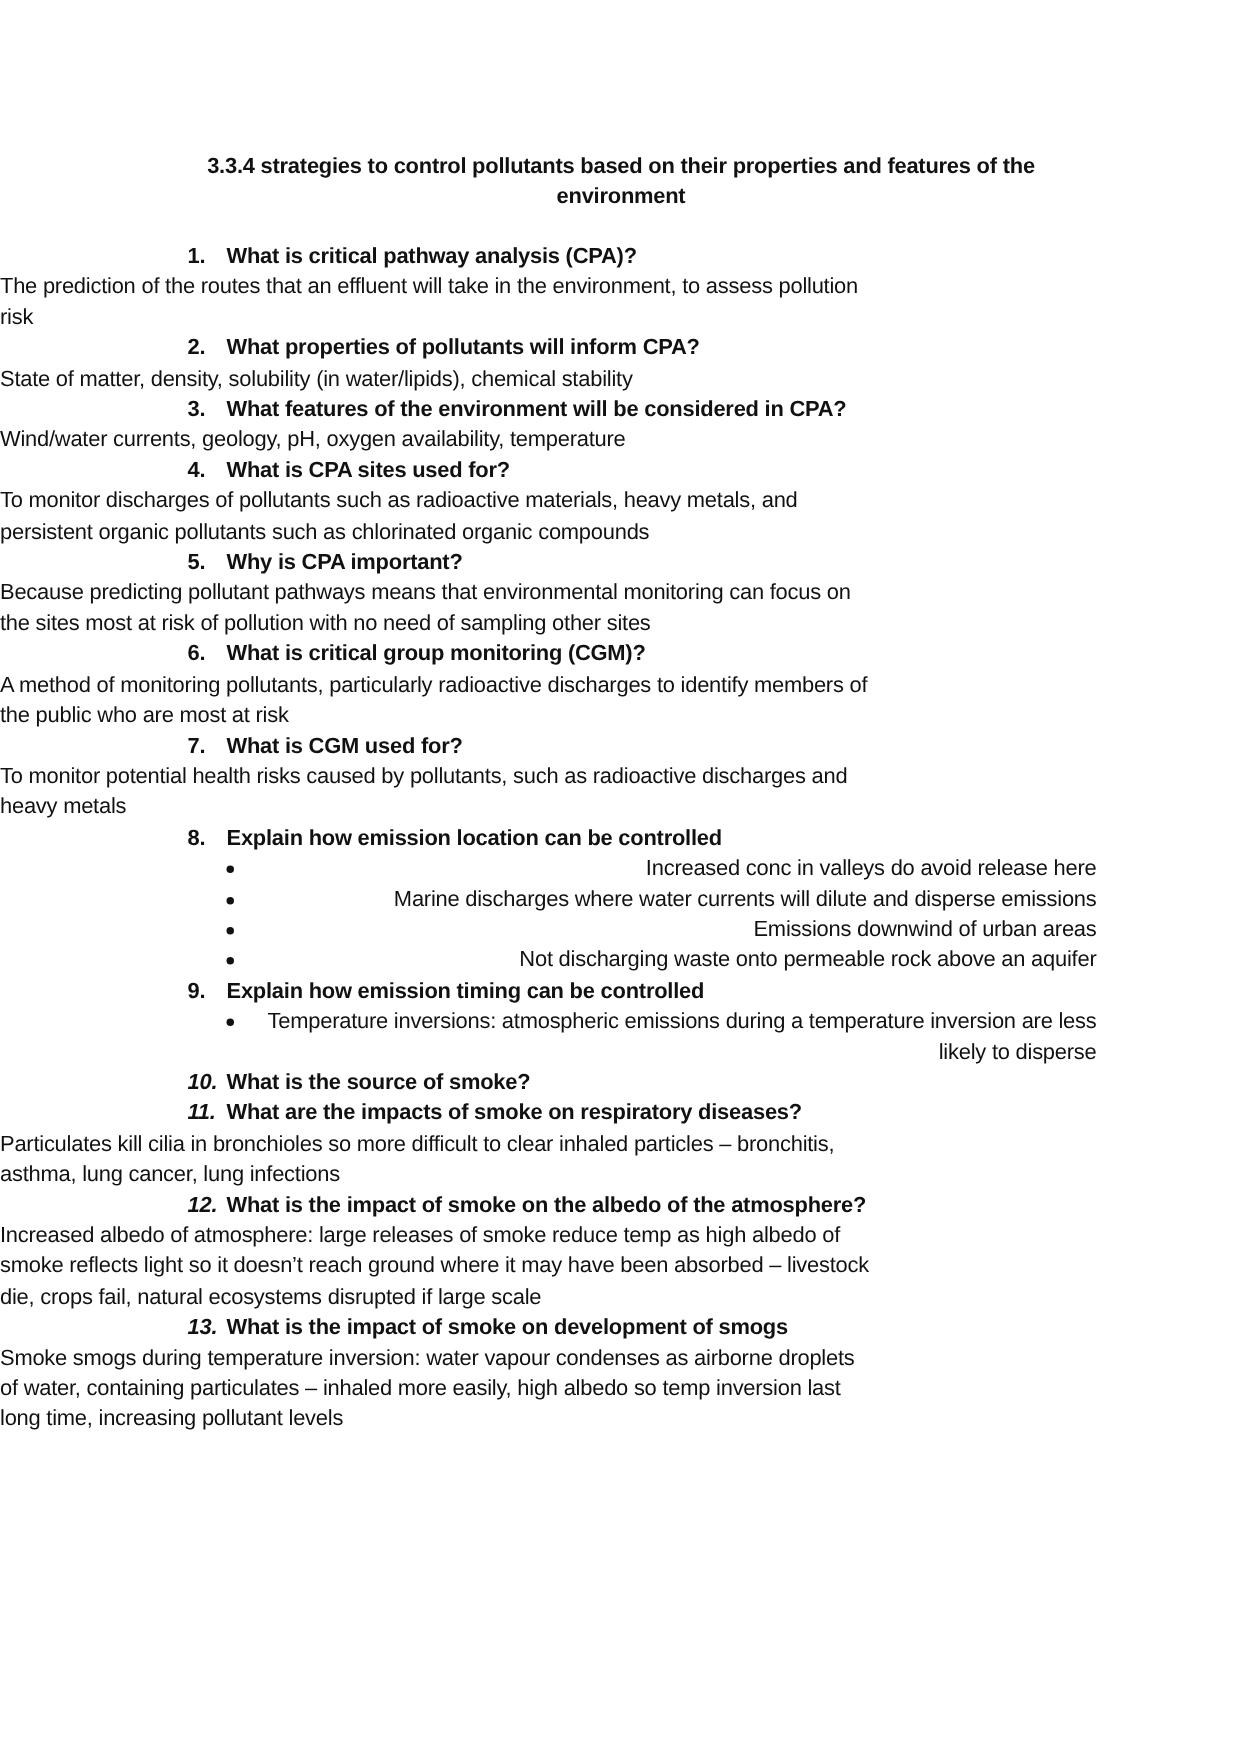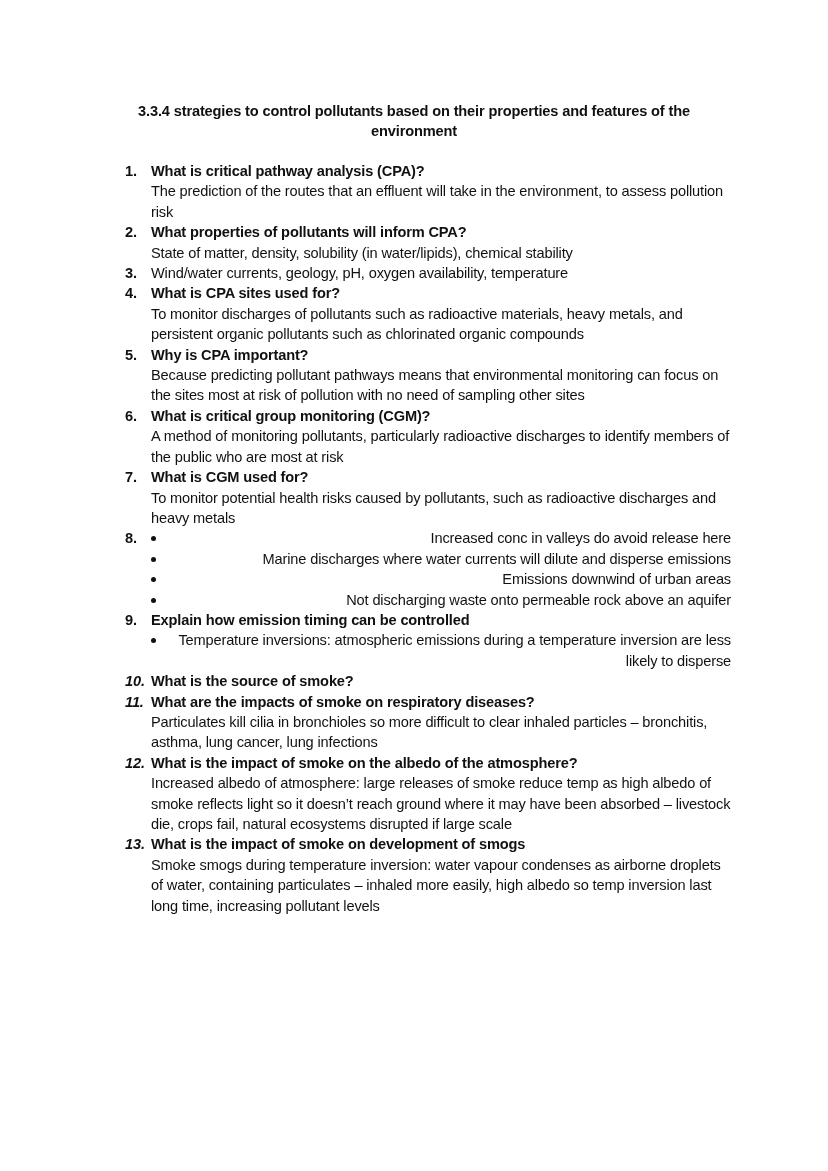--- a/index.html
+++ b/index.html
@@ -55,21 +55,20 @@
       position: absolute;
       left: 125px;
       top: 0;
       font-weight: bold;
     }
     .q-num.two-digit {
       left: 125px;
       font-style: italic;
     }
     .answer {
-      padding-left: 151px;
       width: 580px;
     }
     .bullets {
       margin: 0;
       padding: 0;
       list-style: none;
     }
     .bullet-item {
       position: relative;
       padding-left: 176px;
@@ -106,20 +105,21 @@
       <div class="q-line">
         <span class="q-num">2.</span>
         <span>What properties of pollutants will inform CPA?</span>
       </div>
       <div class="answer">State of matter, density, solubility (in water/lipids), chemical stability</div>
     </div>
 
     <div class="qa-item">
       <div class="q-line">
         <span class="q-num">3.</span>
+        <span>What features of the environment will be considered in CPA?</span>
       </div>
       <div class="answer">Wind/water currents, geology, pH, oxygen availability, temperature</div>
     </div>
 
     <div class="qa-item">
       <div class="q-line">
         <span class="q-num">4.</span>
         <span>What is CPA sites used for?</span>
       </div>
       <div class="answer">To monitor discharges of pollutants such as radioactive materials, heavy metals, and persistent organic pollutants such as chlorinated organic compounds</div>
@@ -145,20 +145,21 @@
       <div class="q-line">
         <span class="q-num">7.</span>
         <span>What is CGM used for?</span>
       </div>
       <div class="answer">To monitor potential health risks caused by pollutants, such as radioactive discharges and heavy metals</div>
     </div>
 
     <div class="qa-item">
       <div class="q-line">
         <span class="q-num">8.</span>
+        <span>Explain how emission location can be controlled</span>
       </div>
       <ul class="bullets">
         <li class="bullet-item">
           <span class="bullet-dot"></span>
           <span>Increased conc in valleys do avoid release here</span>
         </li>
         <li class="bullet-item">
           <span class="bullet-dot"></span>
           <span>Marine discharges where water currents will dilute and disperse emissions</span>
         </li>

